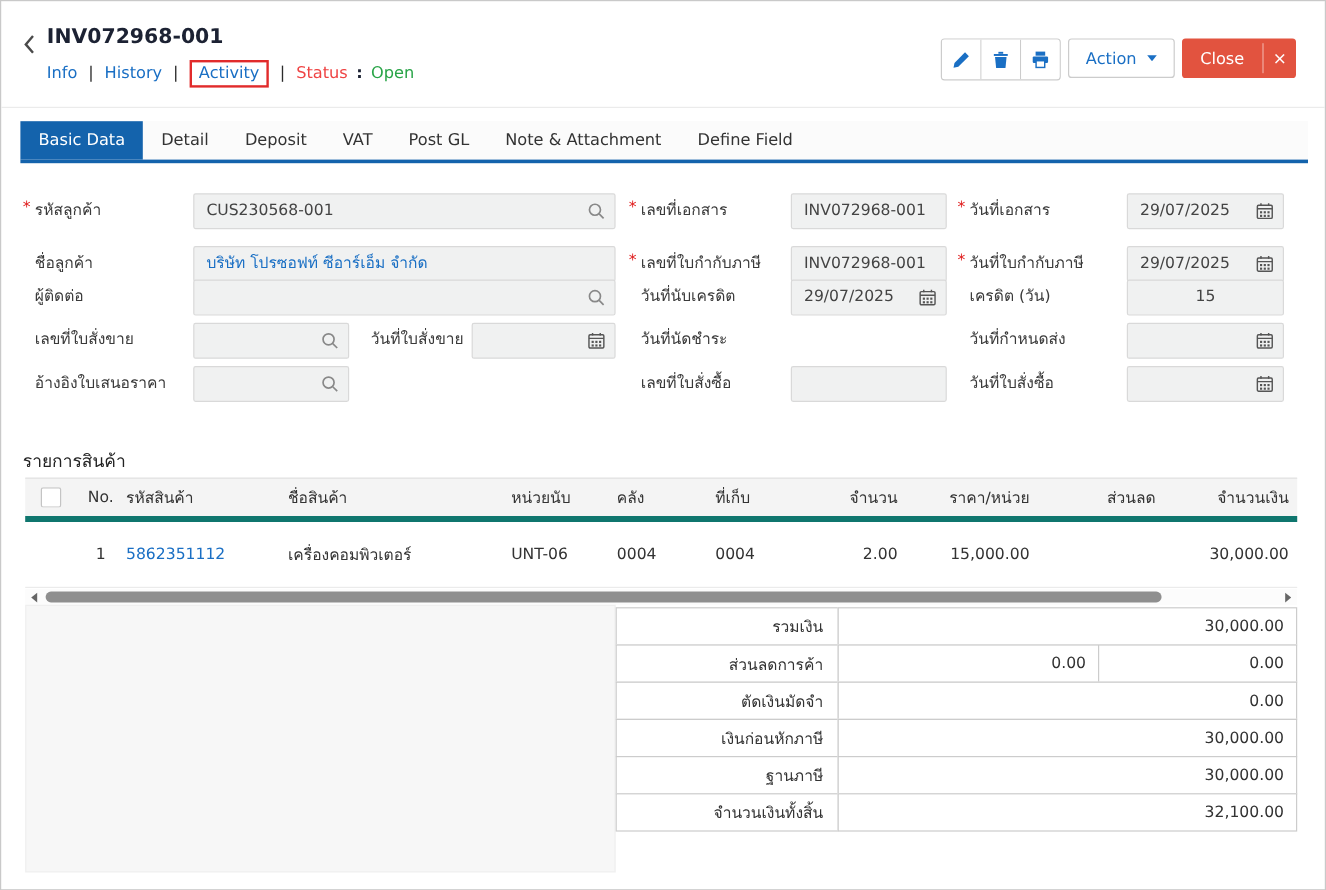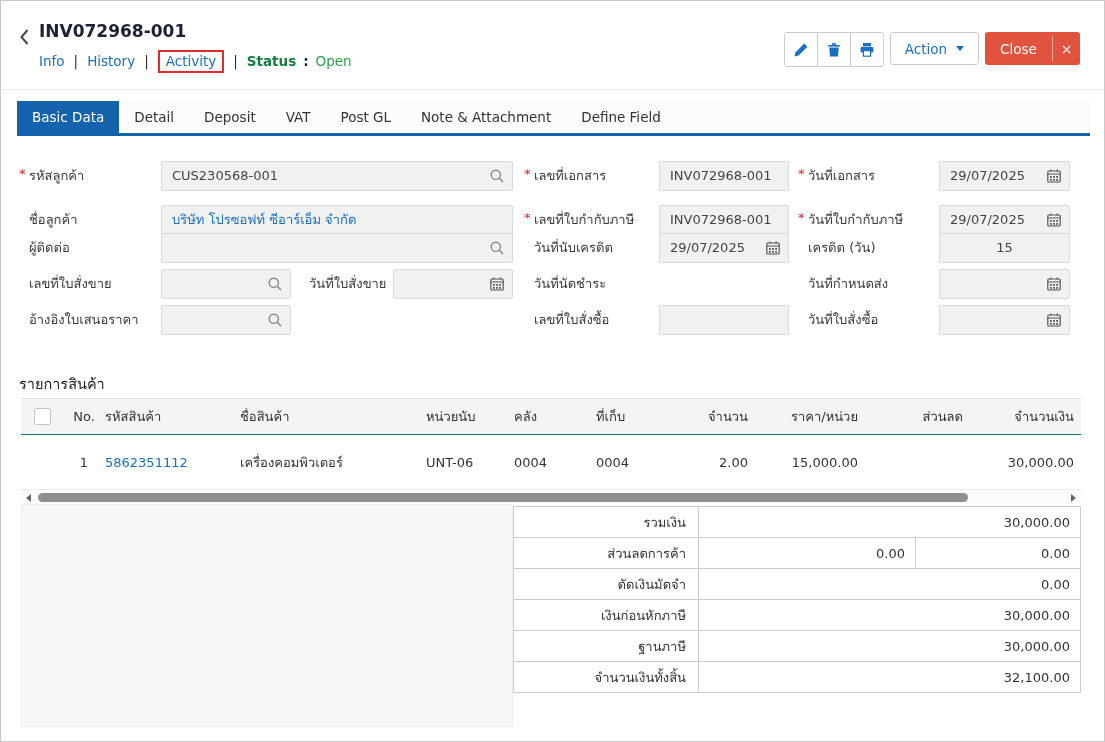--- a/index.html
+++ b/index.html
@@ -9,21 +9,21 @@
     font-family:"DejaVu Sans",sans-serif;color:#333;
     --primary:#1463ac;--link:#1a6fc4;--danger:#e2533f;--success:#28a447;--hl:#e12b2b;
   }
   
   .back-btn{position:absolute;left:15px;top:26px;width:16px;height:20px;cursor:pointer;display:flex;align-items:center;justify-content:center;}
   .page-title{position:absolute;left:38px;top:20px;font-size:17px;font-weight:bold;color:#1c2233;}
   .subnav{position:absolute;left:38px;top:48px;height:24px;display:flex;align-items:center;font-size:13.5px;}
   .subnav .lnk{color:var(--link);cursor:pointer;}
   .subnav .sep{color:#2b2b2b;margin:0 9px;}
   .hl-box{border:2px solid var(--hl);padding:0 6px;line-height:19px;}
-  .status-lab{color:#15803d;font-weight:700;}
+  .status-lab{color:#ef4444;font-weight:400;}
   .status-colon{margin:0 7px;color:#1c2233;font-weight:600;}
   .status-open{color:var(--success);}
   .hdr-sep{position:absolute;top:88px;left:0;width:1105px;height:1px;background:#ebebeb;}
   .icon-group{position:absolute;left:783px;top:31px;height:33px;display:flex;border:1px solid #ccc;border-radius:3px;overflow:hidden;background:#fff;}
   .icon-btn{width:32px;height:33px;display:flex;align-items:center;justify-content:center;border-right:1px solid #ccc;background:#fff;cursor:pointer;}
   .icon-btn:last-child{border-right:none;}
   .action-btn{position:absolute;left:889px;top:31px;width:89px;height:33px;box-sizing:border-box;border:1px solid #ccc;border-radius:3px;background:#fff;color:var(--link);font-size:13.5px;display:flex;align-items:center;justify-content:center;cursor:pointer;}
   .caret{width:0;height:0;border-left:4px solid transparent;border-right:4px solid transparent;border-top:5px solid var(--link);margin-left:9px;}
   .close-btn{position:absolute;left:984px;top:31px;width:95px;height:33px;background:var(--danger);border-radius:3px;color:#fff;font-size:13.5px;display:flex;align-items:stretch;cursor:pointer;}
   .close-label{flex:1;display:flex;align-items:center;justify-content:center;}
@@ -47,21 +47,21 @@
   .c1i-sm{left:160px;width:130px}
   .c1l2{left:298px;width:90px}
   .c1i2{left:392px;width:120px}
   .c2l{left:523px;width:132px}
   .c2i{left:658px;width:130px}
   .c3l{left:797px;width:138px}
   .c3i{left:938px;width:131px}
   
   .items-title{position:absolute;left:18px;top:371px;font-size:14.5px;font-weight:normal;color:#222;}
   .items{position:absolute;left:20px;top:397px;width:1060px;}
-  .thead{display:flex;height:37px;background:#f4f4f4;border-top:1px solid #e2e2e2;border-bottom:1px solid #0f766e;align-items:center;font-size:13px;color:#333;box-sizing:border-box;}
+  .thead{display:flex;height:37px;background:#f4f4f4;border-top:1px solid #e2e2e2;border-bottom:5px solid #0f766e;align-items:center;font-size:13px;color:#333;box-sizing:border-box;}
   .trow{display:flex;height:55px;background:#fff;border-bottom:1px solid #ebebeb;align-items:center;font-size:13px;color:#333;box-sizing:border-box;}
   .cell{box-sizing:border-box;white-space:nowrap;overflow:hidden;}
   .c-cb{width:42px;display:flex;justify-content:center;}
   .c-no{width:42px;text-align:center;}
   .c-code{width:135px;}
   .c-name{width:186px;}
   .c-unit{width:88px;}
   .c-wh{width:82px;}
   .c-loc{width:82px;}
   .c-qty{width:80px;text-align:right;padding-right:10px;}

